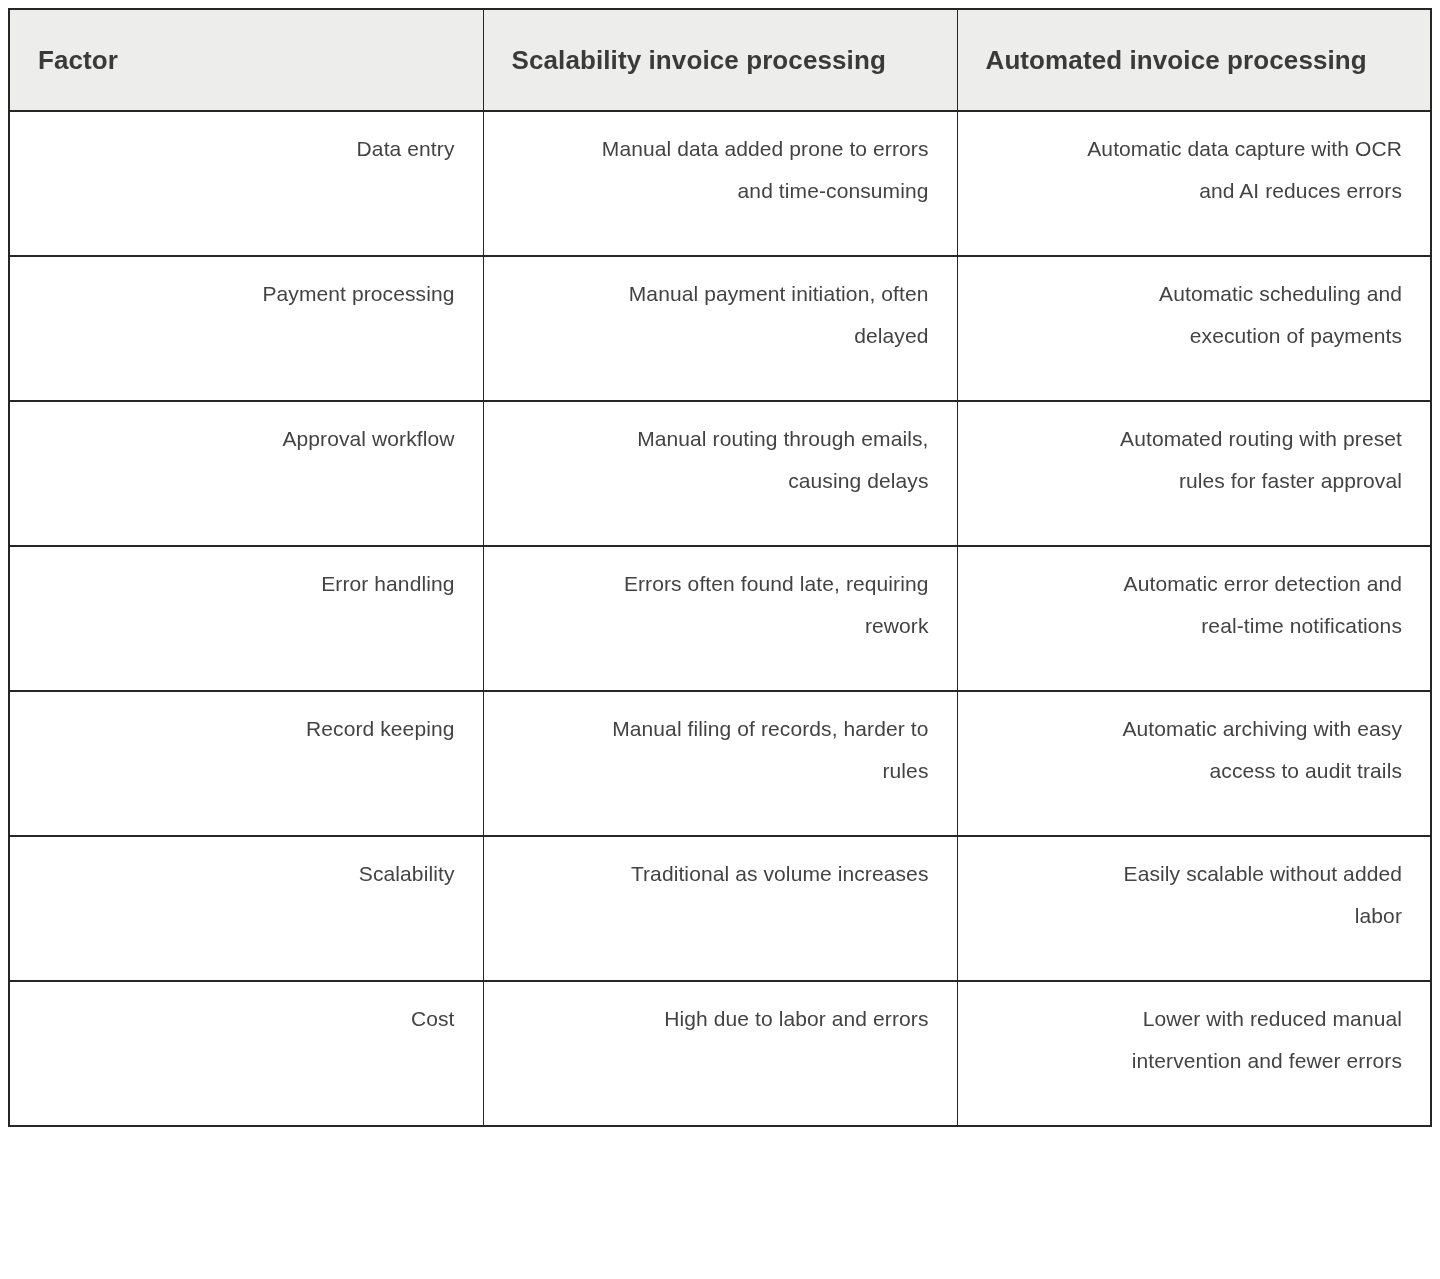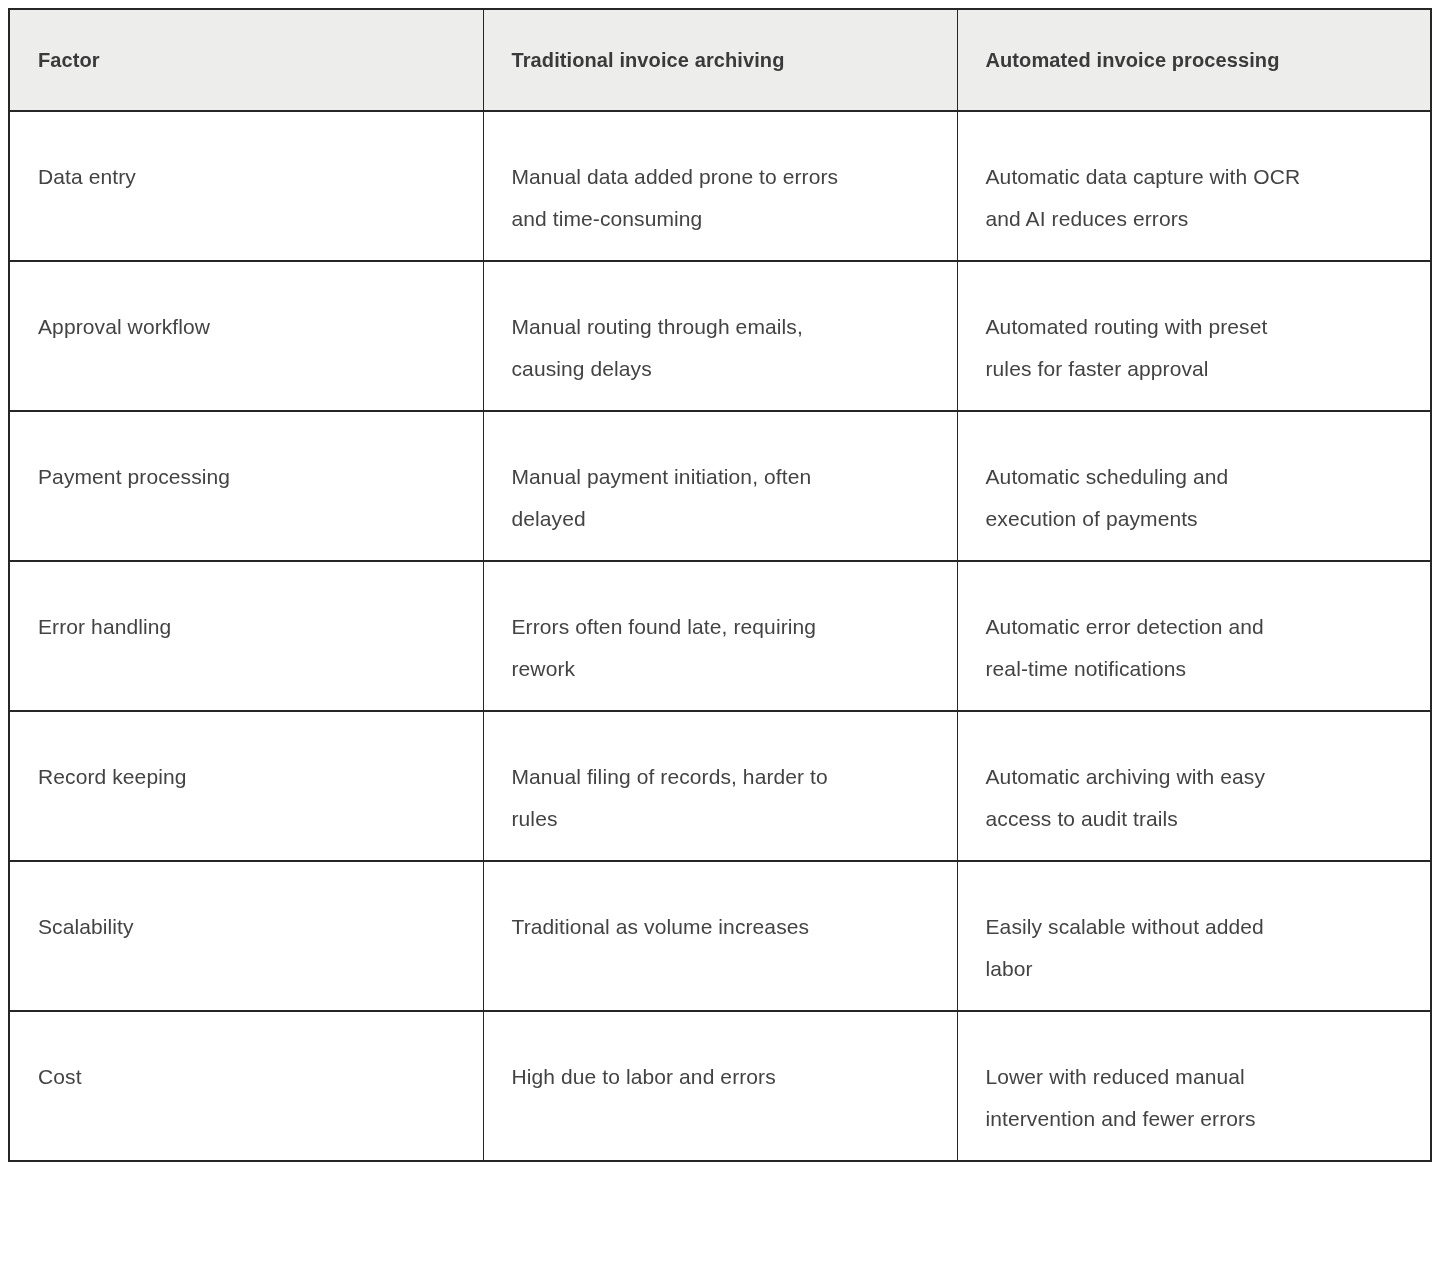--- a/index.html
+++ b/index.html
@@ -18,70 +18,71 @@
   th, td {
     box-sizing: border-box;
     border: 1px solid #262626;
     border-top-width: 2px;
     border-bottom-width: 2px;
     text-align: left;
   }
   th {
     background: #ededeb;
     color: #3a3a3a;
-    font-size: 20px;
+    font-size: 26px;
     font-weight: bold;
     height: 102px;
     vertical-align: middle;
     padding: 0 28px;
     letter-spacing: 0.1px;
   }
   td {
     color: #434343;
     font-size: 21px;
     line-height: 42px;
     height: 145px;
     vertical-align: top;
-    padding: 44px 28px 20px 28px;
+    padding: 16px 28px 20px 28px;
     white-space: pre-line;
     letter-spacing: 0.1px;
+    text-align: right;
   }
 </style>
 </head>
 <body>
 
 <table class="comparison">
   <thead>
     <tr>
       <th>Factor</th>
-      <th>Traditional invoice archiving</th>
+      <th>Scalability invoice processing</th>
       <th>Automated invoice processing</th>
     </tr>
   </thead>
   <tbody>
       <tr>
         <td>Data entry</td>
         <td>Manual data added prone to errors
 and time-consuming</td>
         <td>Automatic data capture with OCR
 and AI reduces errors</td>
       </tr>
       <tr>
+        <td>Payment processing</td>
+        <td>Manual payment initiation, often
+delayed</td>
+        <td>Automatic scheduling and
+execution of payments</td>
+      </tr>
+      <tr>
         <td>Approval workflow</td>
         <td>Manual routing through emails,
 causing delays</td>
         <td>Automated routing with preset
 rules for faster approval</td>
-      </tr>
-      <tr>
-        <td>Payment processing</td>
-        <td>Manual payment initiation, often
-delayed</td>
-        <td>Automatic scheduling and
-execution of payments</td>
       </tr>
       <tr>
         <td>Error handling</td>
         <td>Errors often found late, requiring
 rework</td>
         <td>Automatic error detection and
 real-time notifications</td>
       </tr>
       <tr>
         <td>Record keeping</td>

